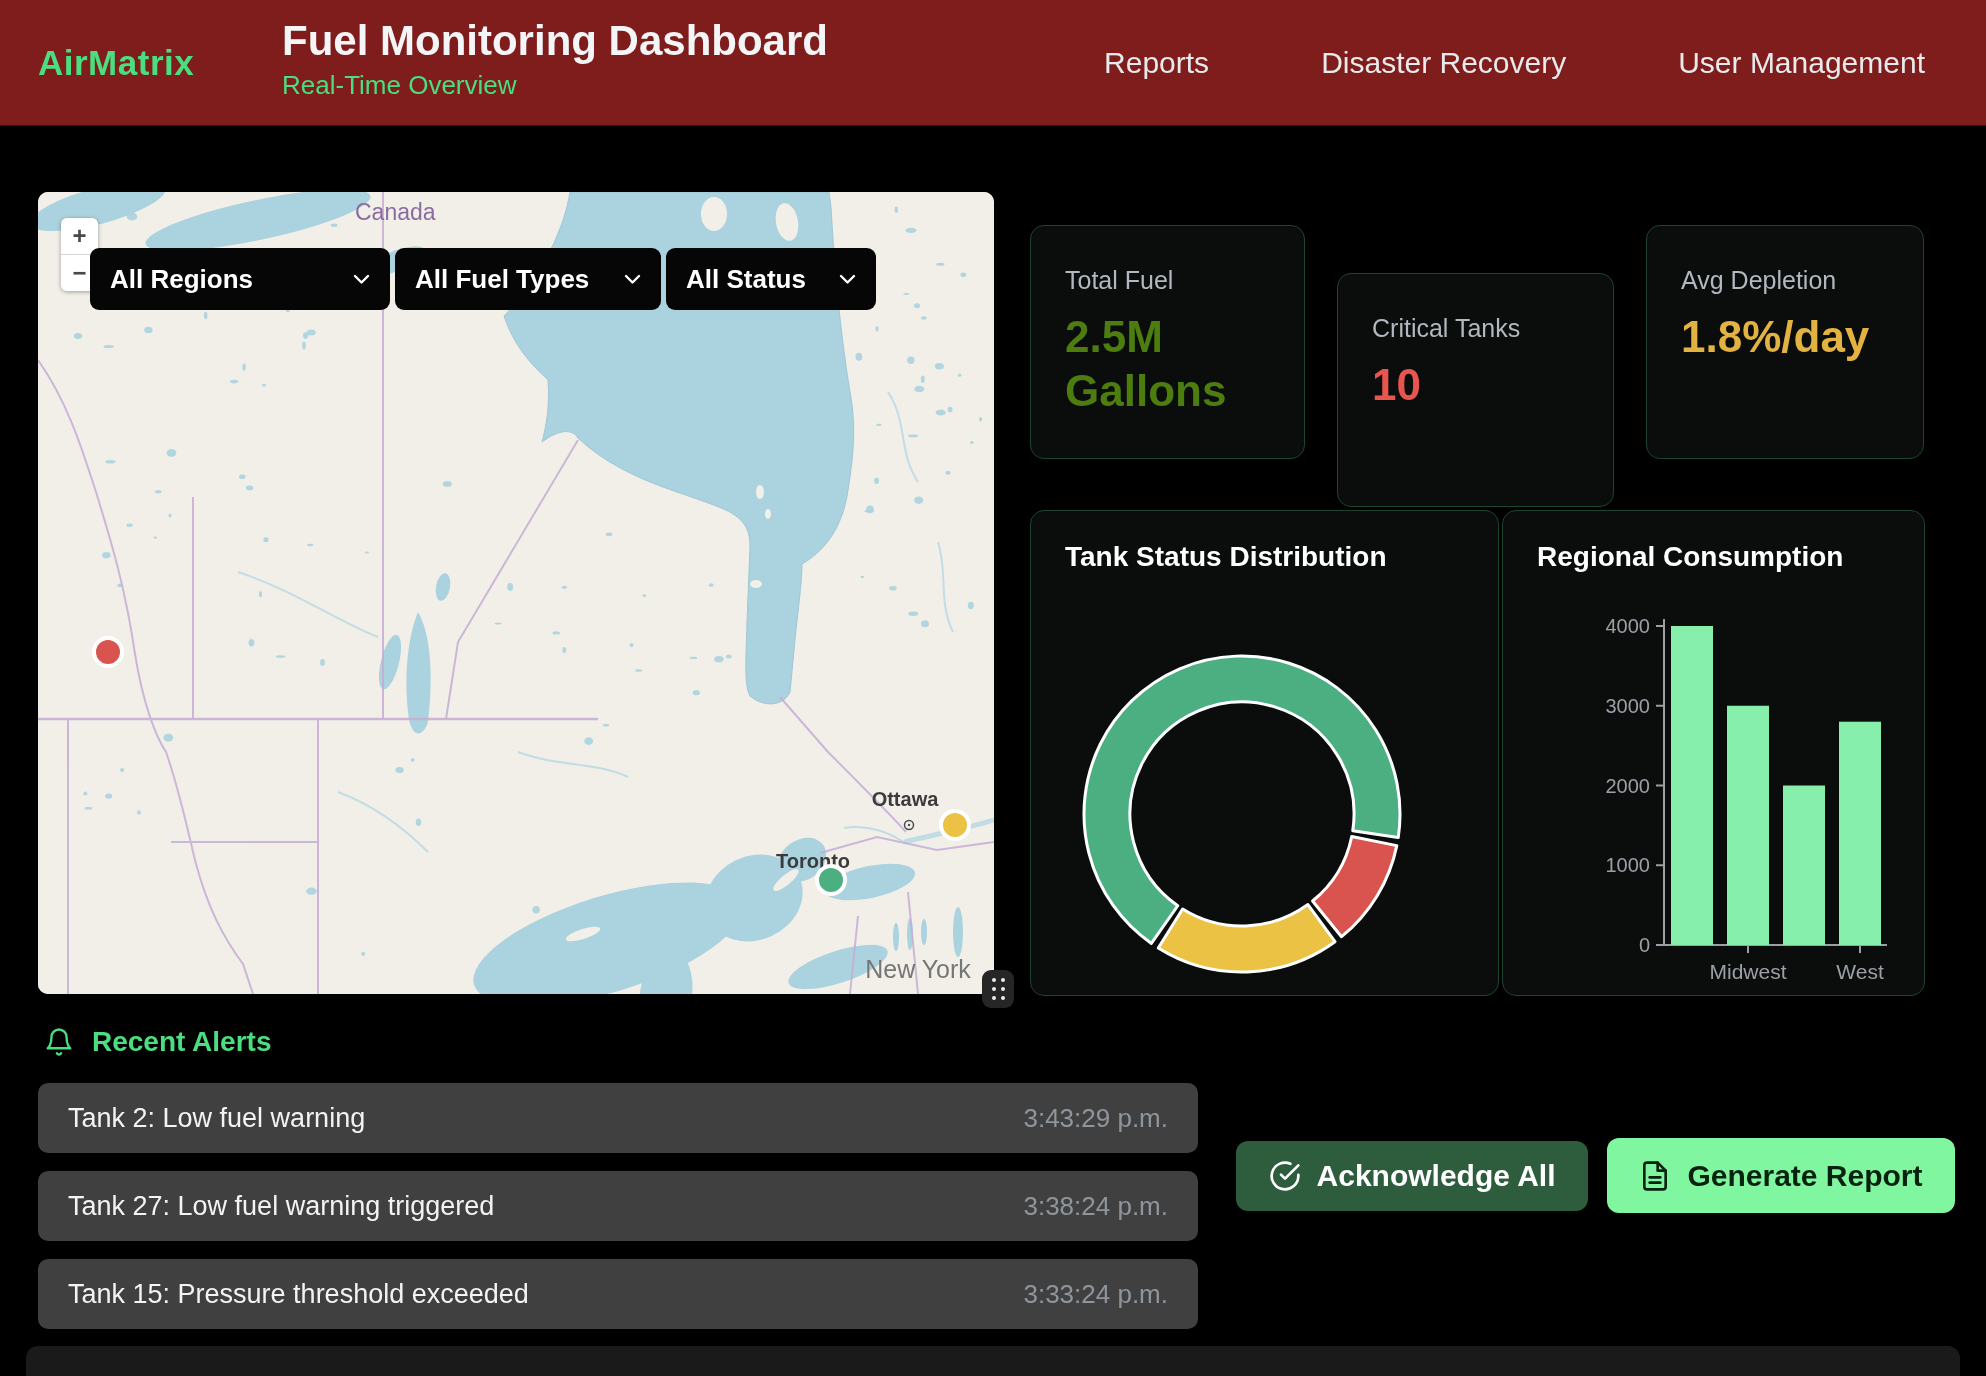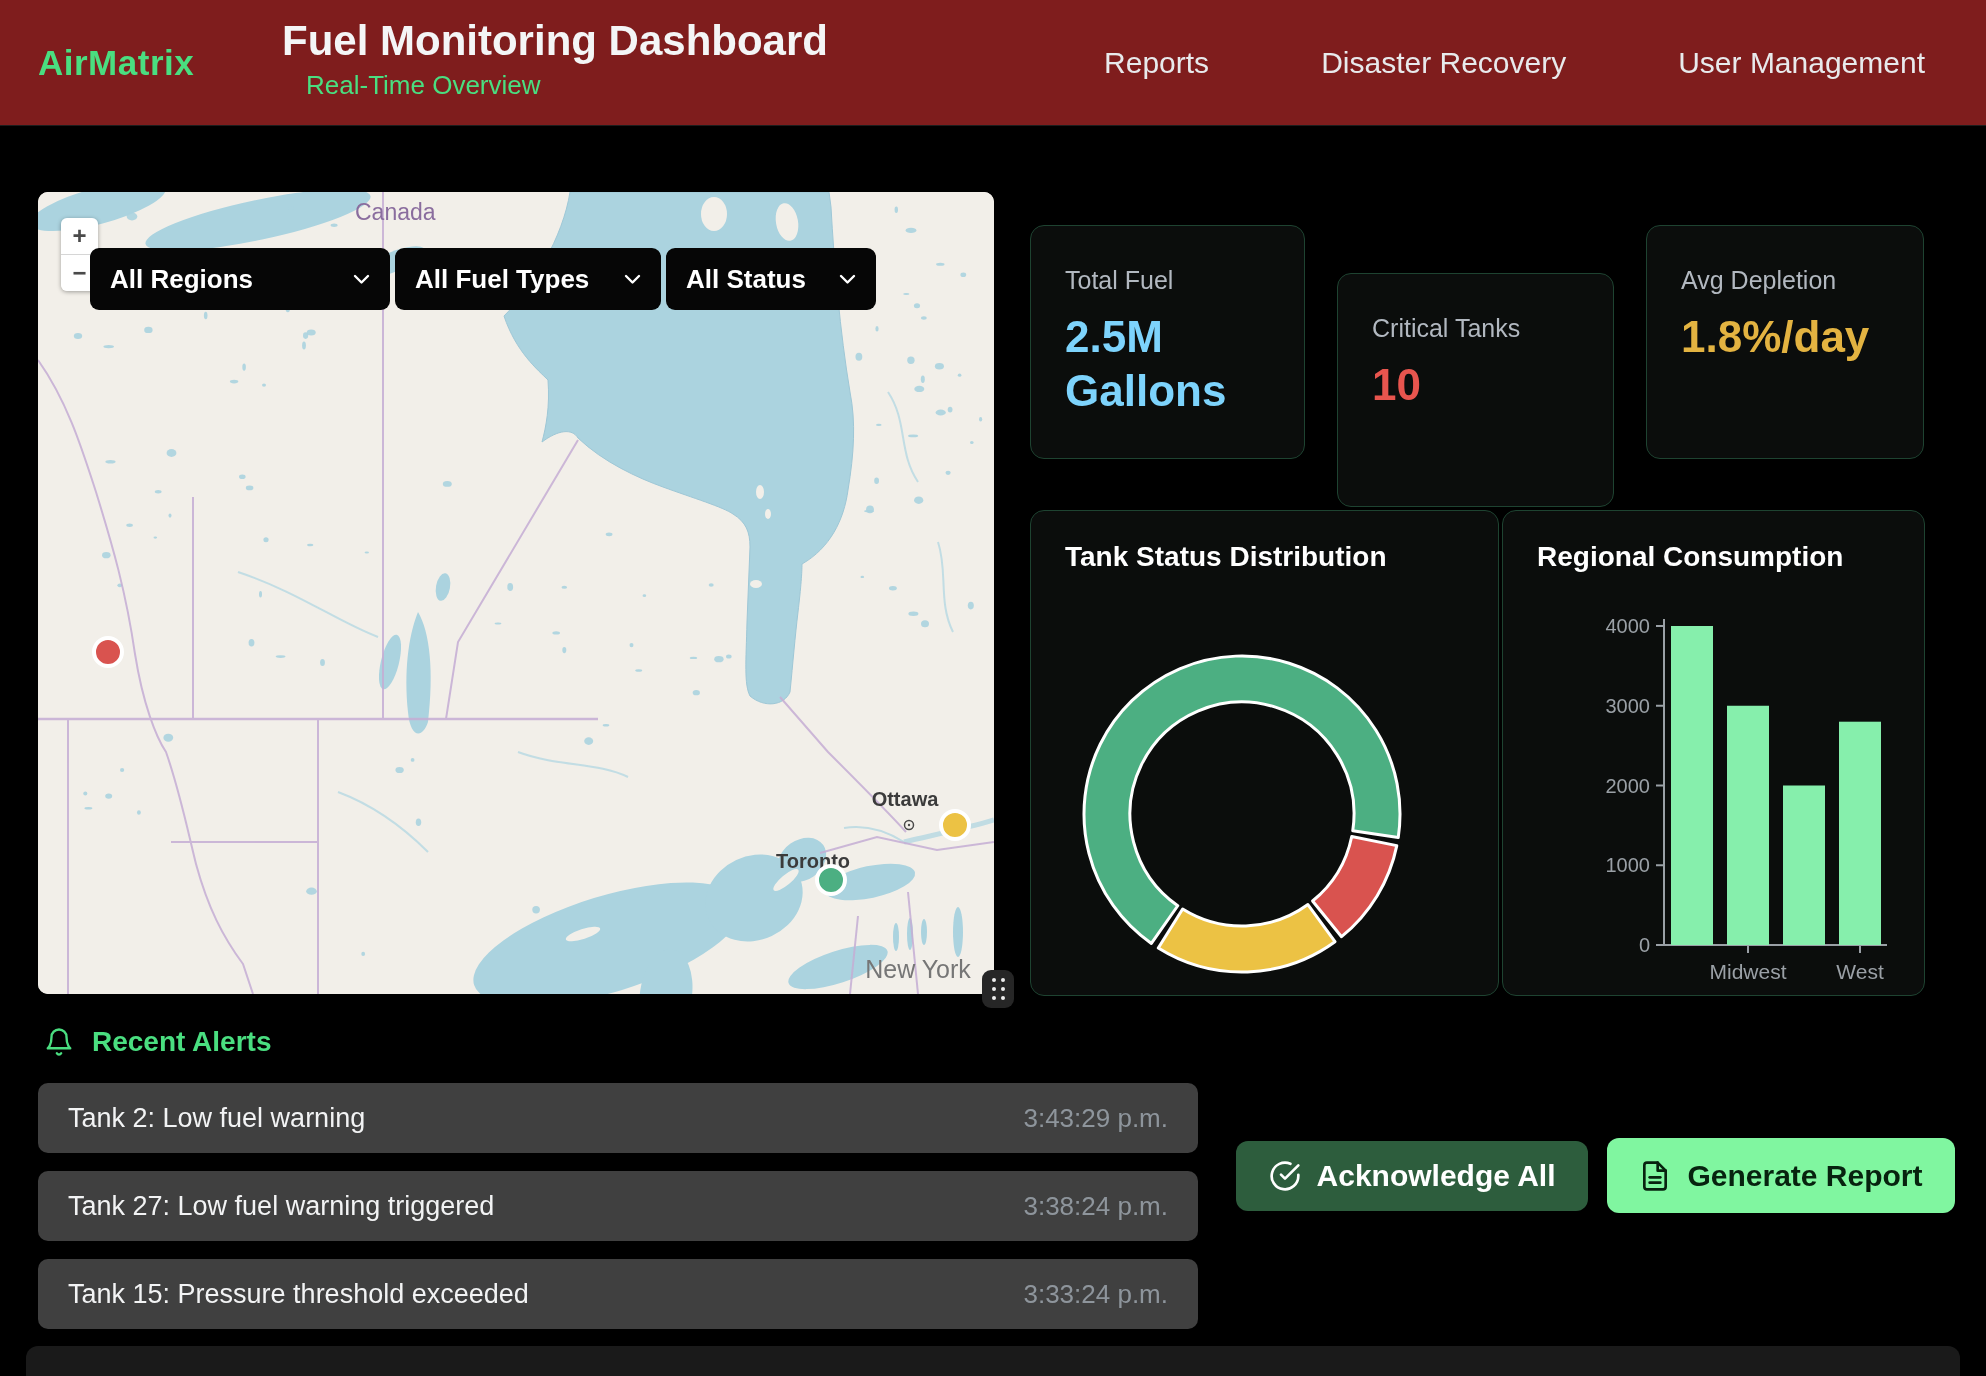--- a/index.html
+++ b/index.html
@@ -6,21 +6,21 @@
   body{font-family:"Liberation Sans","DejaVu Sans",sans-serif;color:#fff;}
   #app{position:relative;width:1986px;height:1376px;background:#000;overflow:hidden;}
 
   
   .header{position:absolute;left:0;top:0;width:100%;height:125px;background:#7f1d1d;
           border-bottom:1px solid #1d1d1d;display:flex;align-items:center;}
   .brand{position:absolute;left:38px;top:0;height:125px;display:flex;align-items:center;
          font-size:35px;font-weight:bold;color:#4ade80;letter-spacing:.5px;}
   .titleblock{position:absolute;left:282px;top:18px;}
   .titleblock .t1{font-size:42px;font-weight:bold;color:#f4f5f6;line-height:1.1;}
-  .titleblock .t2{font-size:26px;color:#4ade80;margin-top:6px;margin-left:24px;}
+  .titleblock .t2{font-size:26px;color:#4ade80;margin-top:6px;}
   .nav{position:absolute;right:61px;top:0;height:125px;display:flex;align-items:center;gap:112px;}
   .nav .navitem{font-size:30px;color:#e8eaec;cursor:pointer;white-space:nowrap;}
 
   
   .map-outer{position:absolute;left:38px;top:192px;width:956px;height:802px;}
   .map-clip{position:absolute;inset:0;border-radius:10px;overflow:hidden;background:#f2efe9;}
   .map-zoom{position:absolute;left:23px;top:26px;width:37px;z-index:1;border-radius:6px;
             overflow:hidden;box-shadow:0 1px 4px rgba(0,0,0,.35);}
   .map-zoom .zbtn{width:37px;height:36px;background:#fff;color:#4a4a4a;font-size:24px;font-weight:bold;
             display:flex;align-items:center;justify-content:center;cursor:pointer;}
@@ -308,21 +308,21 @@
         <i></i>
         <i></i>
         <i></i>
         <i></i>
         <i></i>
     </div>
   </div>
 
   <div class="card" style="left:1030px;top:225px;width:275px;height:234px;">
     <div class="stat-label">Total Fuel</div>
-    <div class="stat-value" style="color: #7dd3fc;">2.5M Gallons</div>
+    <div class="stat-value" style="color: #4d7c0f;">2.5M Gallons</div>
   </div>
   <div class="card" style="left:1337px;top:225px;width:277px;height:234px;margin-top:48px;">
     <div class="stat-label">Critical Tanks</div>
     <div class="stat-value" style="color: rgb(232, 85, 78);">10</div>
   </div>
   <div class="card" style="left:1646px;top:225px;width:278px;height:234px;">
     <div class="stat-label">Avg Depletion</div>
     <div class="stat-value" style="color: rgb(227, 179, 65);">1.8%/day</div>
   </div>
 

